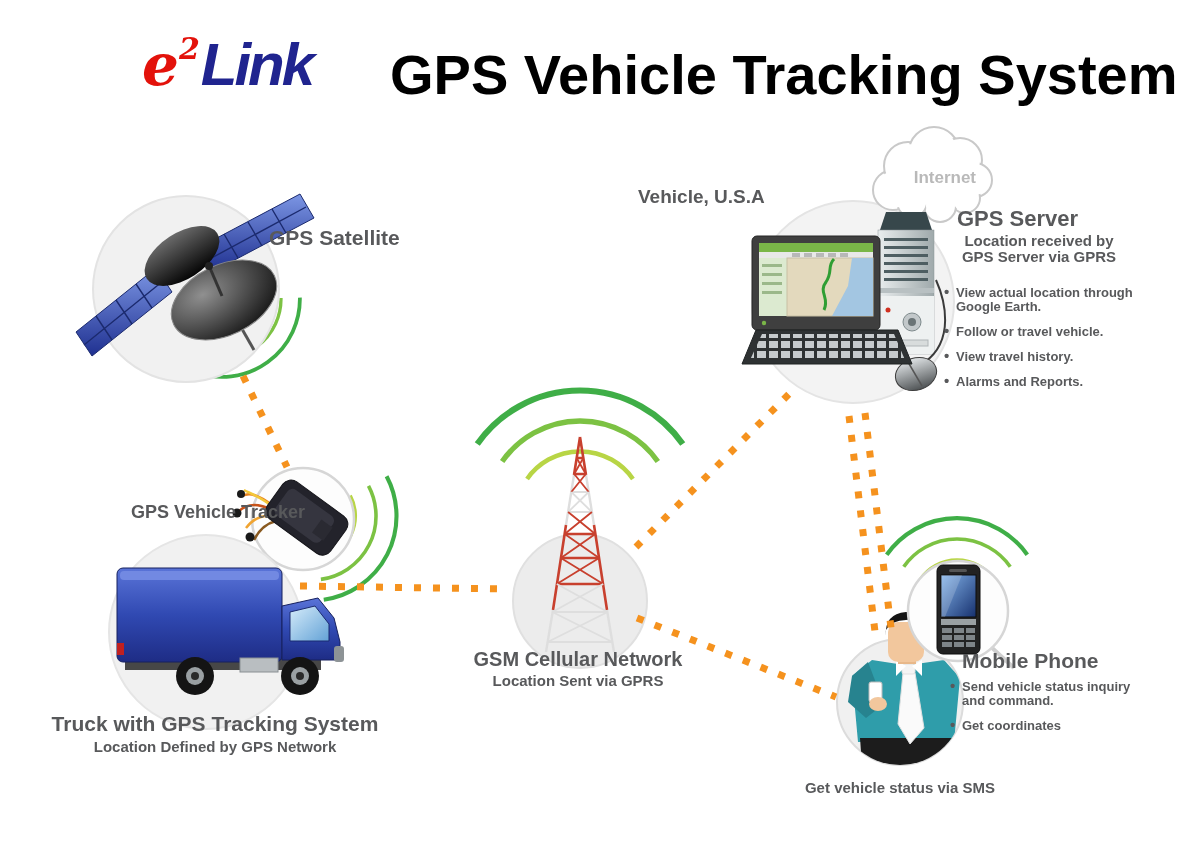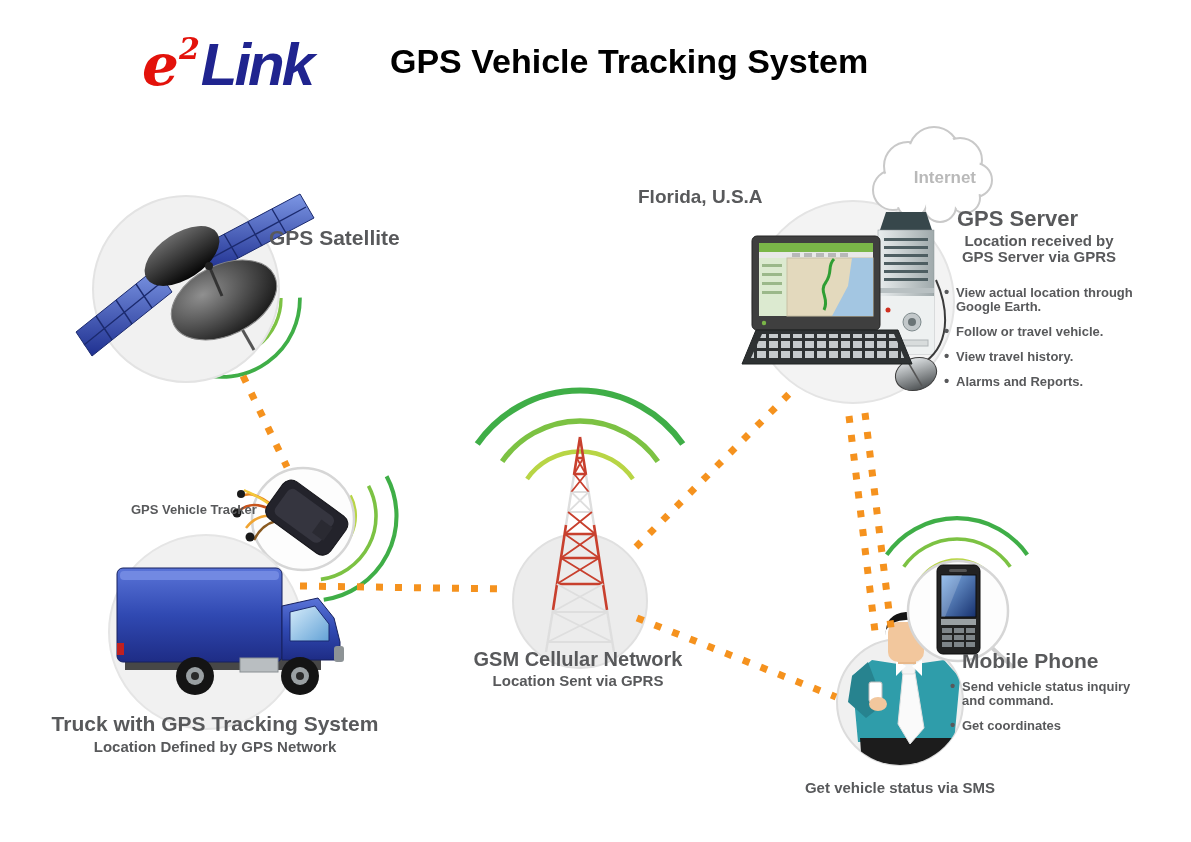--- a/index.html
+++ b/index.html
@@ -7,26 +7,26 @@
          font-family:"Liberation Sans",sans-serif;}
   #art{position:absolute;left:0;top:0;}
   .t{position:absolute;color:#58595b;font-weight:bold;}
   .logo{position:absolute;left:142px;top:30px;white-space:nowrap;}
   .logo-e{font-family:"DejaVu Serif",serif;font-style:italic;font-weight:bold;
           color:#e3120b;font-size:58px;}
   .logo-sup{font-family:"DejaVu Serif",serif;font-style:italic;font-weight:bold;
           color:#e3120b;font-size:30px;position:relative;top:-20px;}
   .logo-link{font-style:italic;font-weight:bold;color:#20248f;font-size:60px;
           letter-spacing:-3px;margin-left:1px;}
-  .title{position:absolute;left:390px;top:42px;font-size:34px;font-weight:bold;
+  .title{position:absolute;left:390px;top:42px;font-size:56px;font-weight:bold;
           color:#000;letter-spacing:0px;}
   .lbl-lg{font-size:21px;}
   .lbl-md{font-size:19px;}
   .lbl-sm{font-size:15px;line-height:16px;}
-  .lbl-xs{font-size:13px;}
+  .lbl-xs{font-size:18px;}
   ul.blist{list-style:none;margin:0;padding:0;font-size:13px;line-height:14px;}
   ul.blist li{position:relative;padding-left:12px;margin-bottom:11px;}
   ul.blist li::before{content:"\2022";position:absolute;left:0;top:-1px;font-size:15px;}
   .cloud-label{color:#b9b9b9;font-size:17px;text-align:right;}
   .ctr{text-align:center;}
 </style>
 </head>
 <body>
 
 <div id="stage">
@@ -286,21 +286,21 @@
     <path d="M 636 547 L 789 394"></path>
     <path d="M 849 416 L 876 640"></path>
     <path d="M 865 413 L 892 636"></path>
     <path d="M 637 618 L 836 697"></path>
   </g>
 </svg>
 
   <div class="logo"><span class="logo-e">e</span><sup class="logo-sup">2</sup><span class="logo-link">Link</span></div>
   <div class="title">GPS Vehicle Tracking System</div>
 
-  <div class="t lbl-md" style="left:638px;top:186px;">Florida, U.S.A</div>
+  <div class="t lbl-md" style="left:638px;top:186px;">Vehicle, U.S.A</div>
   <div class="t cloud-label" style="left:888px;top:168px;width:88px;">Internet</div>
 
   <div class="t lbl-lg" style="left:269px;top:226px;">GPS Satellite</div>
 
   <div class="t" style="left:957px;top:206px;font-size:22px;">GPS Server</div>
   <div class="t lbl-sm ctr" style="left:950px;top:233px;width:178px;">
     <div>Location received by</div>
     <div>GPS Server via GPRS</div>
   </div>
   <ul class="t blist" style="left:944px;top:286px;width:192px;">

